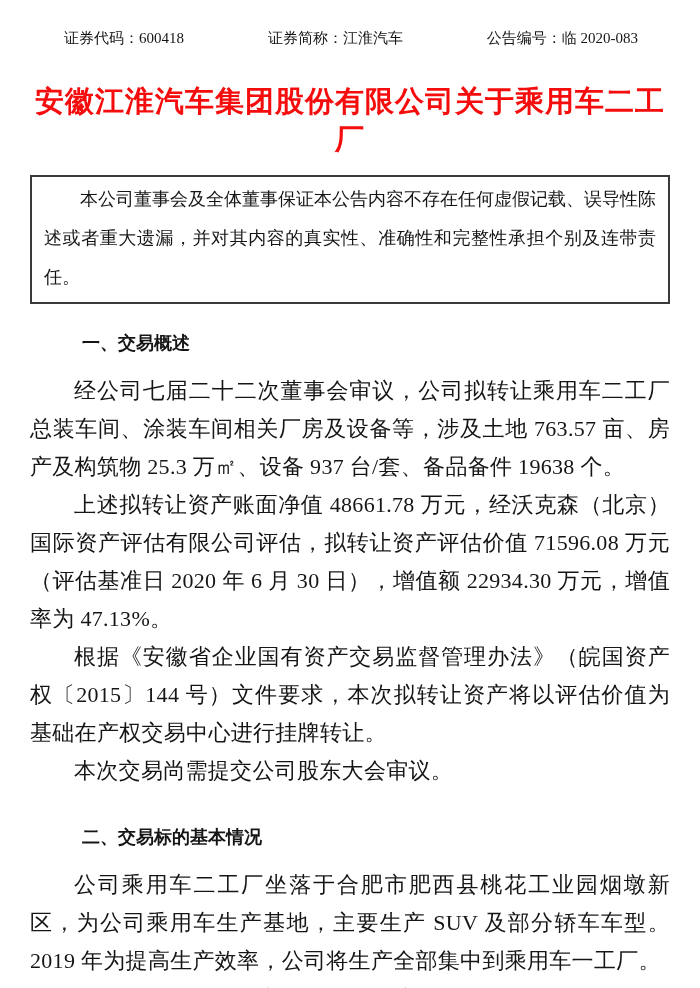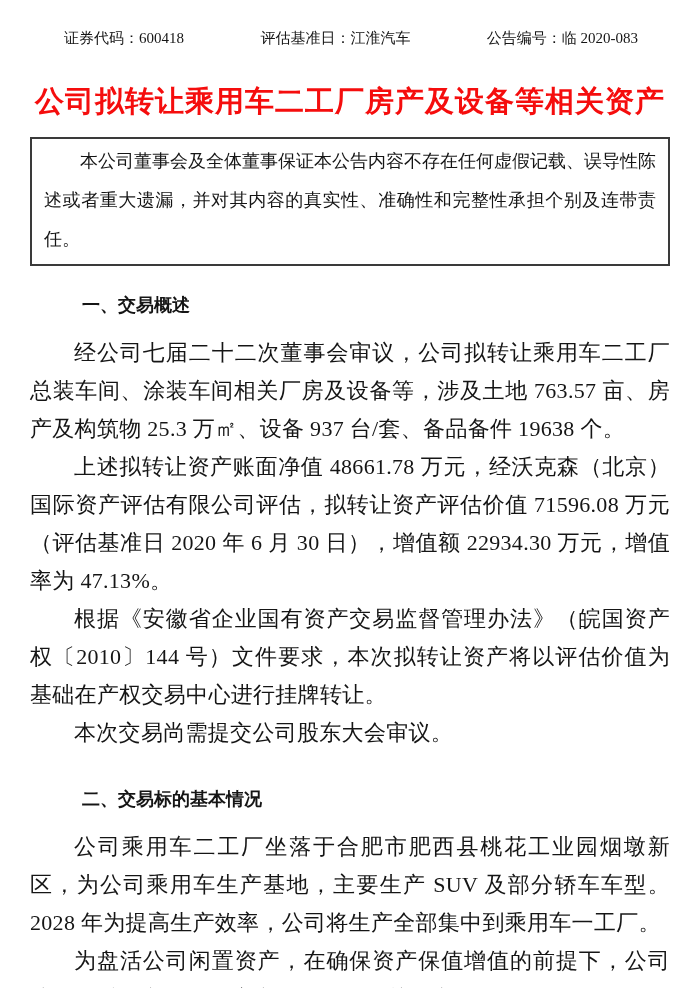--- a/index.html
+++ b/index.html
@@ -77,39 +77,39 @@
     margin-top: 6px;
   }
 </style>
 </head>
 <body>
 
 <div class="page">
 
   <div class="doc-header">
     <span>证券代码：600418</span>
-    <span>评估基准日：江淮汽车</span>
+    <span>证券简称：江淮汽车</span>
     <span>公告编号：临 2020-083</span>
   </div>
 
   <div class="doc-title" id="doc-title" style="color: rgb(245, 13, 13);">
-    <div>公司拟转让乘用车二工厂房产及设备等相关资产</div>
+    <div>安徽江淮汽车集团股份有限公司关于乘用车二工厂</div>
   </div>
 
   <div class="disclaimer-box">
     <span>本公司董事会及全体董事保证本公告内容不存在任何虚假记载、误导性陈述或者重大遗漏，并对其内容的真实性、准确性和完整性承担个别及连带责任。</span>
   </div>
 
   <h3 class="section-heading first">一、交易概述</h3>
   <div class="para-group first">
     <p class="body-para">经公司七届二十二次董事会审议，公司拟转让乘用车二工厂总装车间、涂装车间相关厂房及设备等，涉及土地 763.57 亩、房产及构筑物 25.3 万㎡、设备 937 台/套、备品备件 19638 个。</p>
     <p class="body-para">上述拟转让资产账面净值 48661.78 万元，经沃克森（北京）国际资产评估有限公司评估，拟转让资产评估价值 71596.08 万元（评估基准日 2020 年 6 月 30 日），增值额 22934.30 万元，增值率为 47.13%。</p>
-    <p class="body-para">根据《安徽省企业国有资产交易监督管理办法》（皖国资产权〔2010〕144 号）文件要求，本次拟转让资产将以评估价值为基础在产权交易中心进行挂牌转让。</p>
+    <p class="body-para">根据《安徽省企业国有资产交易监督管理办法》（皖国资产权〔2015〕144 号）文件要求，本次拟转让资产将以评估价值为基础在产权交易中心进行挂牌转让。</p>
     <p class="body-para">本次交易尚需提交公司股东大会审议。</p>
   </div>
 
   <h3 class="section-heading second">二、交易标的基本情况</h3>
   <div class="para-group second">
-    <p class="body-para">公司乘用车二工厂坐落于合肥市肥西县桃花工业园烟墩新区，为公司乘用车生产基地，主要生产 SUV 及部分轿车车型。2028 年为提高生产效率，公司将生产全部集中到乘用车一工厂。</p>
+    <p class="body-para">公司乘用车二工厂坐落于合肥市肥西县桃花工业园烟墩新区，为公司乘用车生产基地，主要生产 SUV 及部分轿车车型。2019 年为提高生产效率，公司将生产全部集中到乘用车一工厂。</p>
     <p class="body-para">为盘活公司闲置资产，在确保资产保值增值的前提下，公司拟转让乘用车二工厂房产及设备等相关资产。</p>
   </div>
 
 </div>
 
 </body></html>

